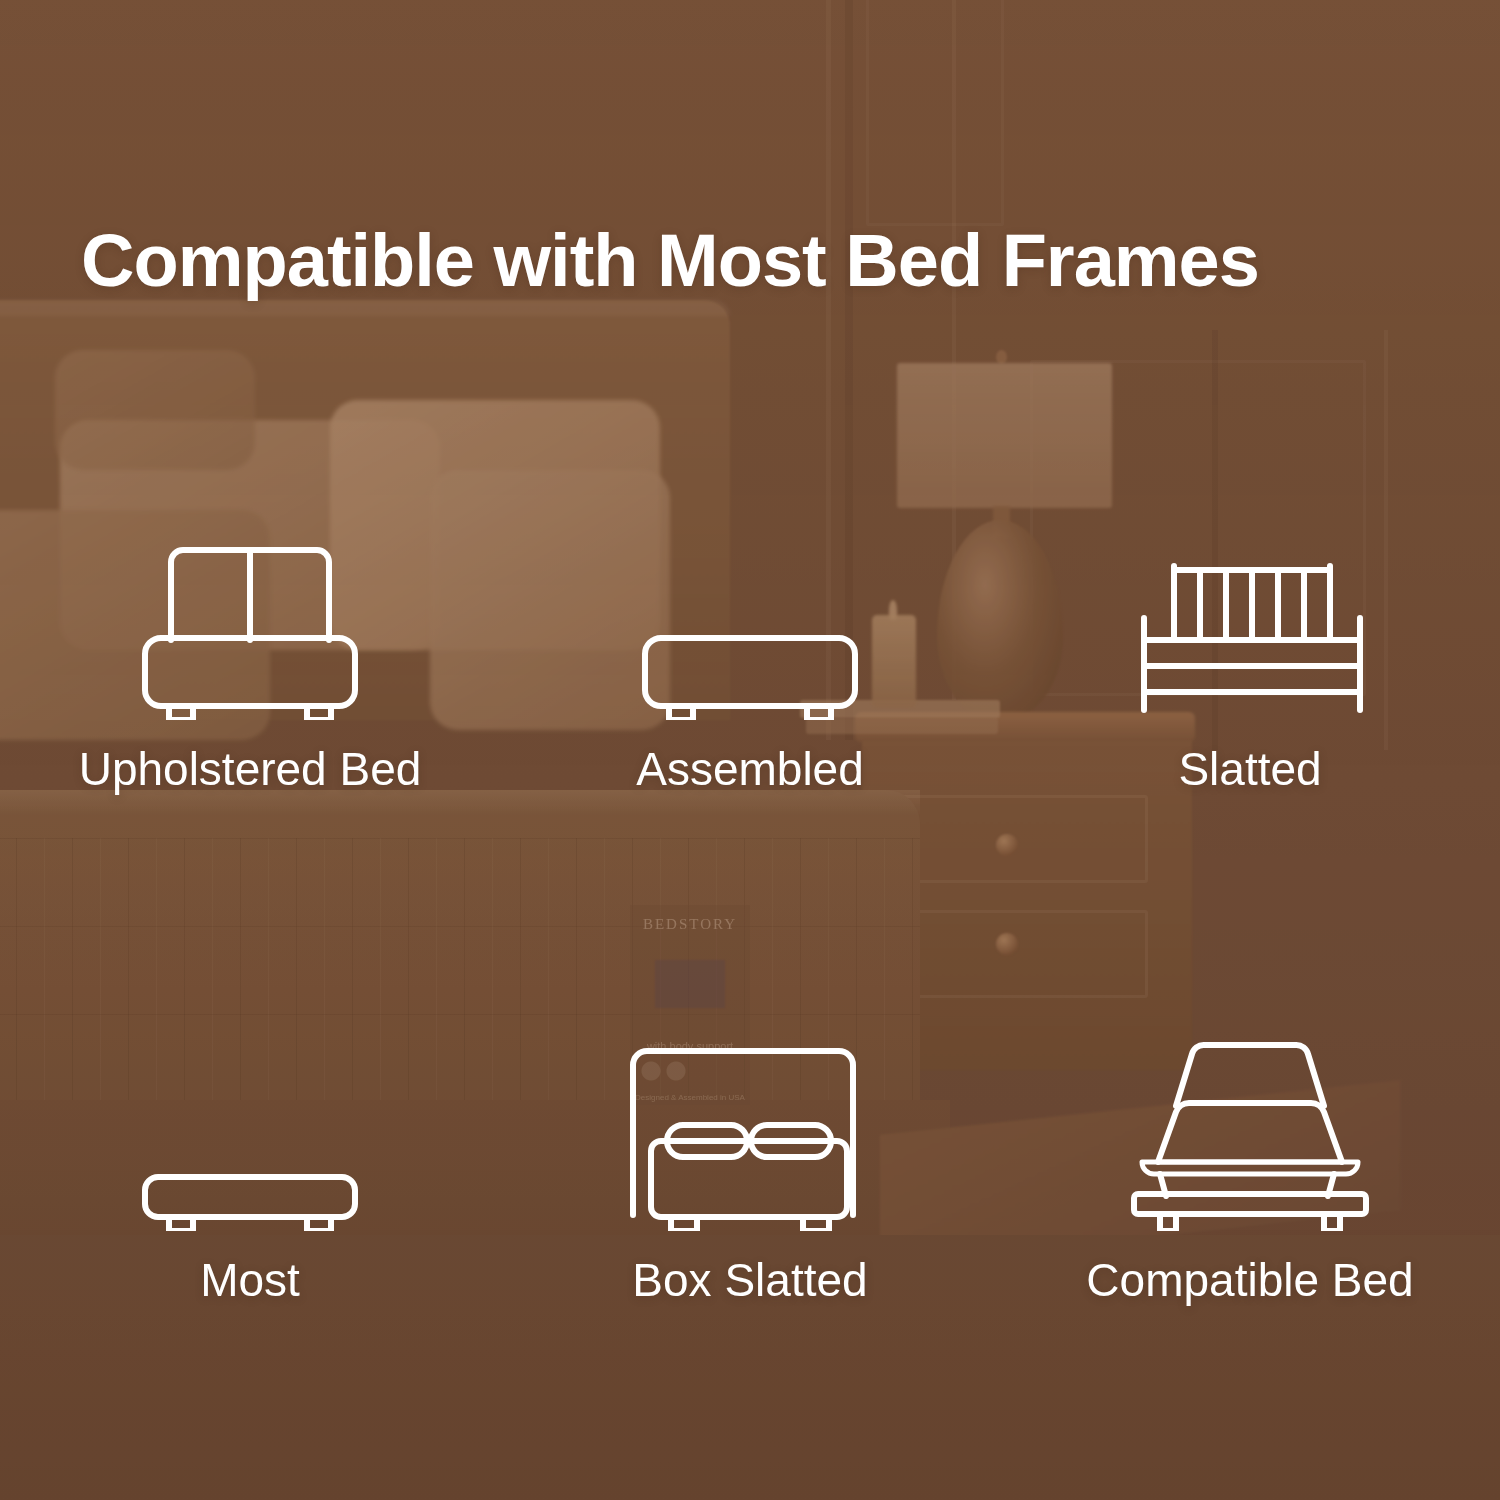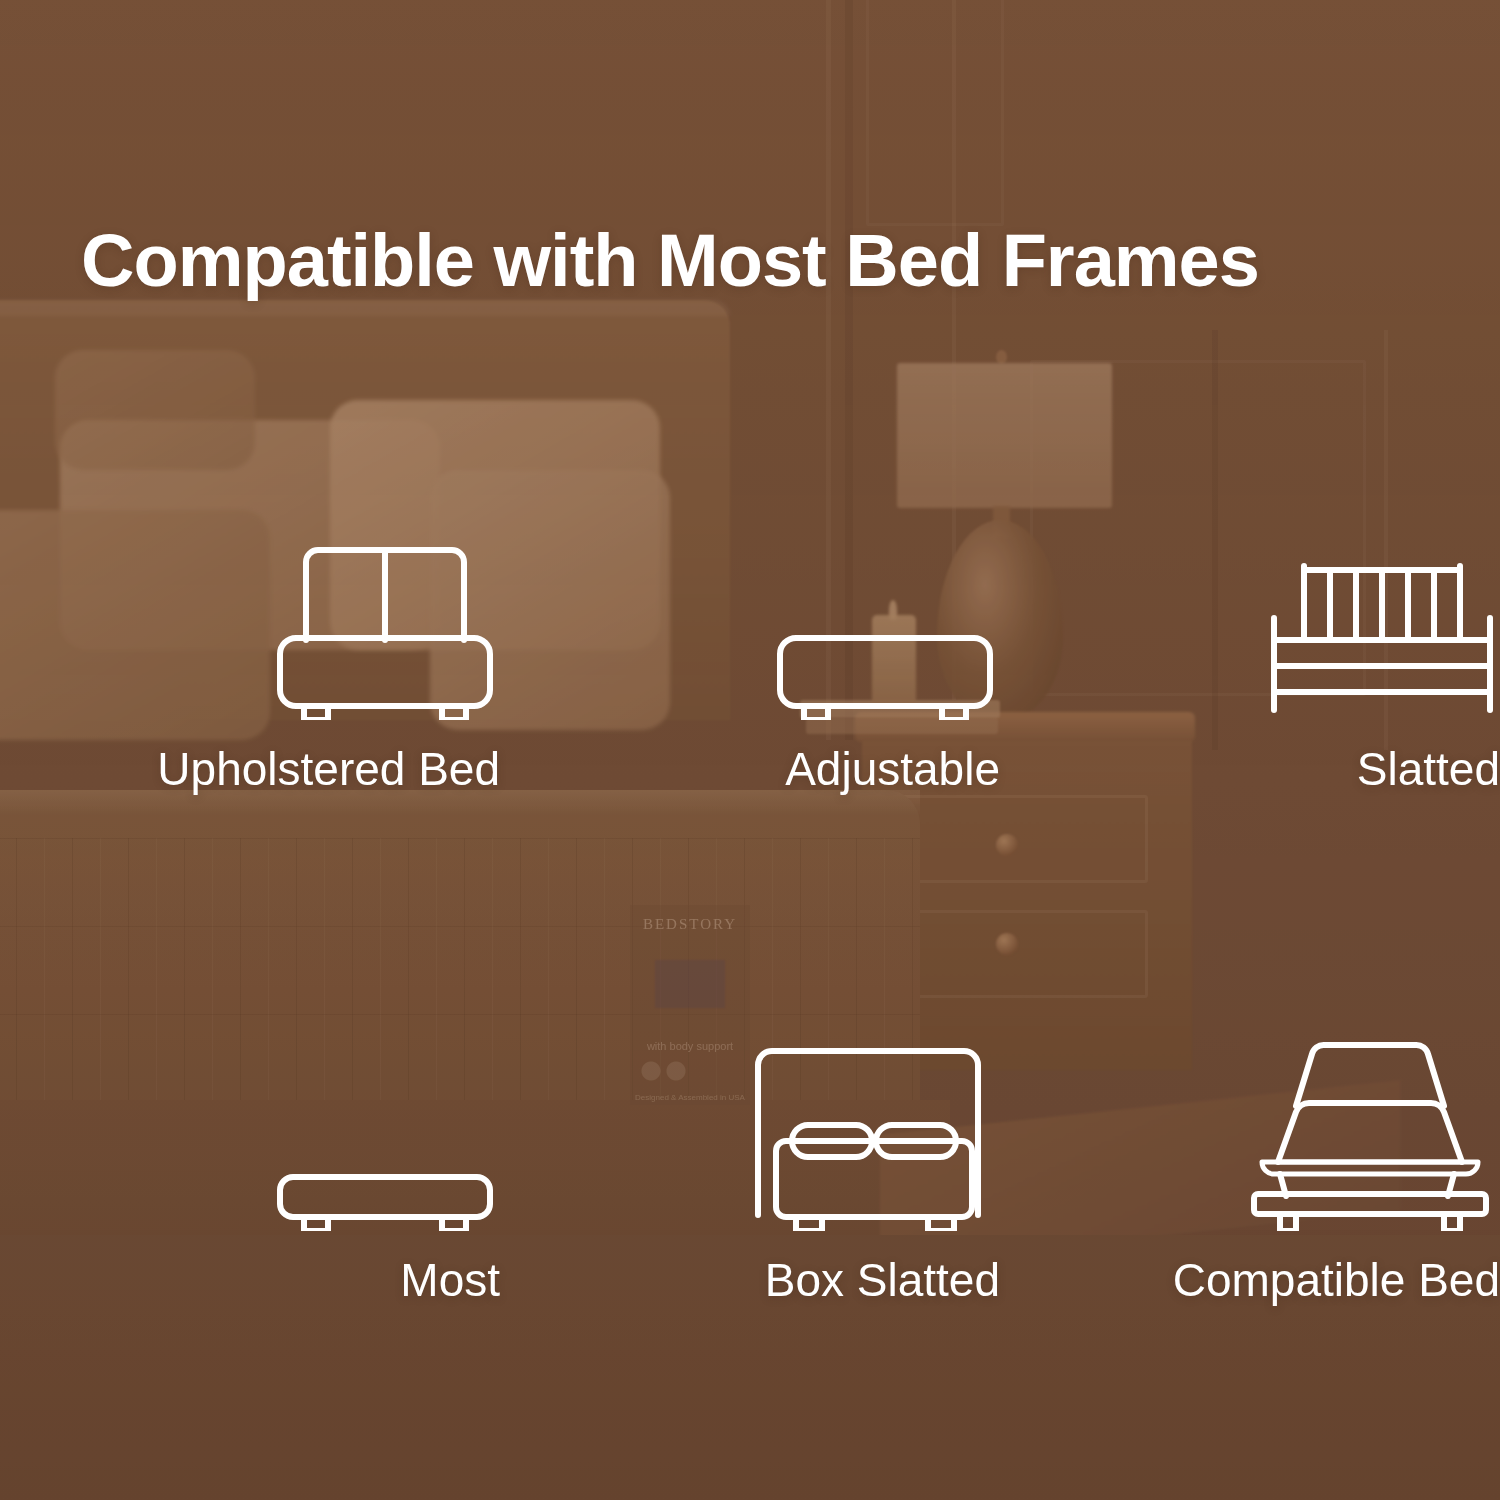--- a/index.html
+++ b/index.html
@@ -105,21 +105,21 @@
 
   
   .content{position:absolute;inset:0;}
   .title{position:absolute;left:0;top:218px;width:1340px;text-align:center;
      color:#fff;font-size:74px;font-weight:bold;letter-spacing:-1px;
      font-family:"Liberation Sans",sans-serif;
      text-shadow:0 2px 10px rgba(60,34,18,.22);}
 
   .grid{position:absolute;left:0;top:470px;width:1500px;}
   .row{display:flex;width:1500px;}
-  .cell{width:500px;display:flex;flex-direction:column;align-items:flex-end;}
+  .cell{width:500px;display:flex;flex-direction:column;align-items:center;}
   .icon-wrap{height:250px;display:flex;align-items:flex-end;justify-content:center;}
   .label{margin-top:24px;color:#fff;font-size:46px;line-height:1.1;
      font-family:"Liberation Sans",sans-serif;font-weight:400;
      text-shadow:0 2px 8px rgba(60,34,18,.25);white-space:nowrap;}
   .row2{margin-top:186px;}
   svg{display:block;}
 </style>
 </head>
 <body>
 
@@ -202,21 +202,21 @@
         </div>
 
         <div class="cell">
           <div class="icon-wrap">
             <svg width="230" height="180" viewBox="0 0 230 180" fill="none" stroke="#fff" stroke-width="6" stroke-linecap="round" stroke-linejoin="round">
               <rect x="10" y="98" width="210" height="68" rx="16"></rect>
               <path d="M34 166 v14 h24 v-14"></path>
               <path d="M172 166 v14 h24 v-14"></path>
             </svg>
           </div>
-          <div class="label">Adjustable</div>
+          <div class="label">Assembled</div>
         </div>
 
         <div class="cell">
           <div class="icon-wrap">
             <svg width="240" height="180" viewBox="0 0 240 180" fill="none" stroke="#fff" stroke-width="6" stroke-linecap="round" stroke-linejoin="round">
               <path d="M44 26 V100"></path>
               <path d="M70 30 V100"></path>
               <path d="M96 30 V100"></path>
               <path d="M122 30 V100"></path>
               <path d="M148 30 V100"></path>

